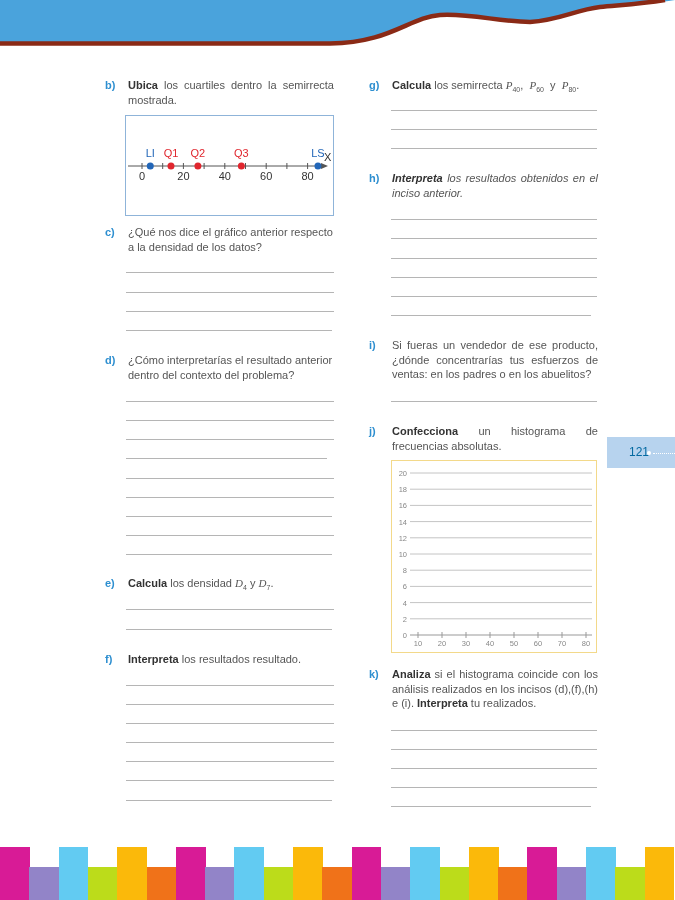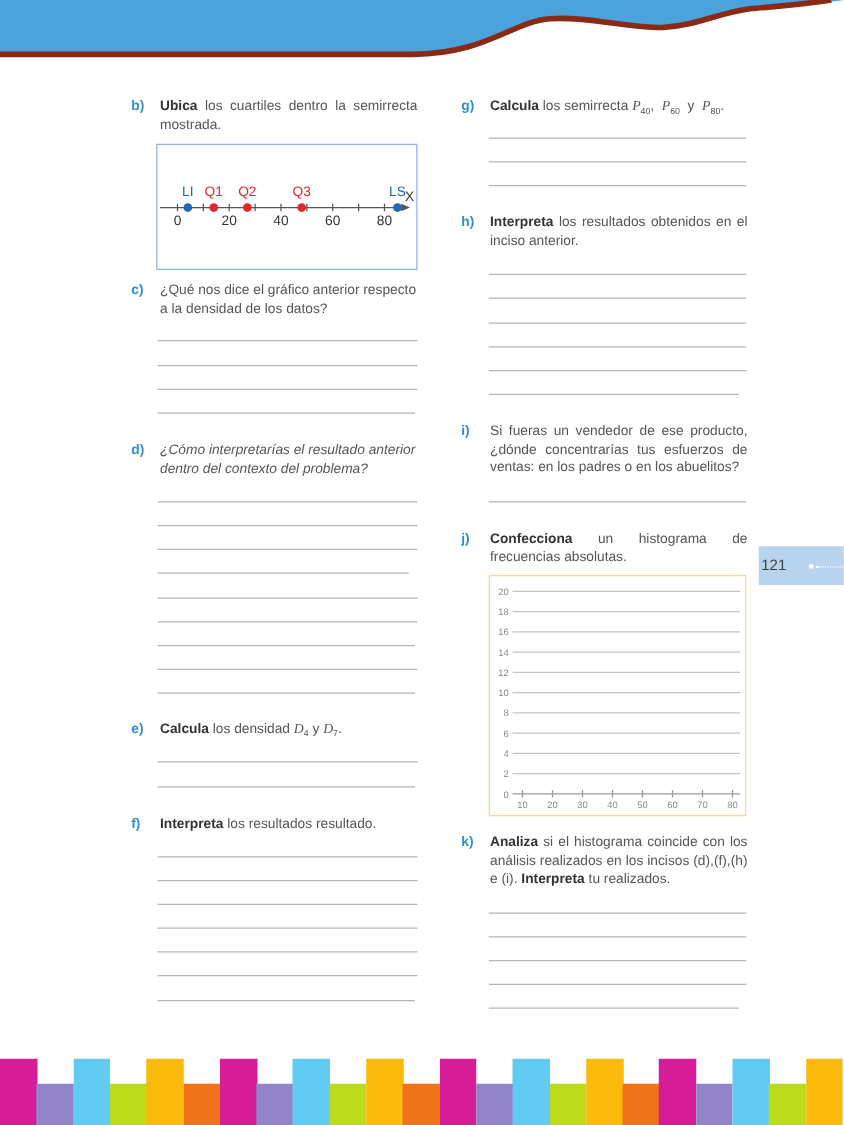--- a/index.html
+++ b/index.html
@@ -8,21 +8,21 @@
   .topwave { position:absolute; left:0; top:0; width:675px; height:50px; }
   .item { position:absolute; font-size:11px; line-height:14.5px; color:#555; }
   .item .lbl { position:absolute; left:0; top:0; color:#2e8fd0; font-weight:bold; font-size:11px; }
   .item .txt { position:absolute; left:23px; top:0; text-align:justify; }
   .item .txt b { color:#333; font-weight:bold; }
   .item .txt i { font-family:"Liberation Serif", serif; }
   .item sub { font-size:7px; }
   .line { position:absolute; height:1px; background:#b5b5b5; }
   .numbox { position:absolute; left:125px; top:115px; width:209px; height:101px; border:1.5px solid #8fb4d9; box-sizing:border-box; }
   .pagetab { position:absolute; left:607px; top:437px; width:68px; height:31px; background:#b7d3ee; }
-  .pagetab span { position:absolute; left:2px; top:8px; font-size:12px; color:#404040; }
+  .pagetab span { position:absolute; left:22px; top:8px; font-size:12px; color:#0369a1; }
   .pagetab .dot { position:absolute; left:40px; top:14px; width:4px; height:4px; border-radius:50%; background:#fff; }
   .pagetab .dots { position:absolute; left:46px; top:15.5px; width:22px; border-top:1px dotted #fff; }
   .histbox { position:absolute; left:391px; top:460px; width:206px; height:193px; border:1.5px solid #f3d98a; box-sizing:border-box; }
   .bar { position:absolute; }
 </style>
 </head>
 <body>
 
 <svg class="topwave" viewBox="0 0 675 50" preserveAspectRatio="none">
   <path d="M0,0 L675,0 L675,0 C640,5 620,5 600,7 C575,10 560,20 530,22 C500,22 470,13 440,15 C410,17 390,43 330,44 L0,44 Z" fill="#4aa3dc"></path>
@@ -72,21 +72,21 @@
   <span class="lbl">c)</span>
   <div class="txt" style="width:210px; text-align:left;">¿Qué nos dice el gráfico anterior respecto a la densidad de los datos?</div>
 </div>
 <div class="line" style="left:126px; top:272px; width:208px;"></div>
 <div class="line" style="left:126px; top:292px; width:208px;"></div>
 <div class="line" style="left:126px; top:311px; width:208px;"></div>
 <div class="line" style="left:126px; top:330px; width:206px;"></div>
 
 <div class="item" style="left:105px; top:353px; width:229px;">
   <span class="lbl">d)</span>
-  <div class="txt" style="width:210px; text-align:left;font-style:italic;">¿Cómo interpretarías el resultado anterior dentro del contexto del problema?</div>
+  <div class="txt" style="width:210px; text-align:left;">¿Cómo interpretarías el resultado anterior dentro del contexto del problema?</div>
 </div>
 <div class="line" style="left:126px; top:401px; width:208px;"></div>
 <div class="line" style="left:126px; top:420px; width:208px;"></div>
 <div class="line" style="left:126px; top:439px; width:208px;"></div>
 <div class="line" style="left:126px; top:458px; width:201px;"></div>
 <div class="line" style="left:126px; top:478px; width:208px;"></div>
 <div class="line" style="left:126px; top:497px; width:208px;"></div>
 <div class="line" style="left:126px; top:516px; width:206px;"></div>
 <div class="line" style="left:126px; top:535px; width:208px;"></div>
 <div class="line" style="left:126px; top:554px; width:206px;"></div>
@@ -119,21 +119,21 @@
   <div class="txt" style="width:210px; text-align:left;">
     <b>Calcula</b><span> los semirrecta </span><i>P</i><sub>40</sub><span style="white-space:pre;">,  </span><i>P</i><sub>60</sub><span style="white-space:pre;">  y  </span><i>P</i><sub>80</sub><span>.</span>
   </div>
 </div>
 <div class="line" style="left:391px; top:110px; width:206px;"></div>
 <div class="line" style="left:391px; top:129px; width:206px;"></div>
 <div class="line" style="left:391px; top:148px; width:206px;"></div>
 
 <div class="item" style="left:369px; top:171px; width:229px;">
   <span class="lbl">h)</span>
-  <div class="txt" style="width:206px;">
+  <div class="txt" style="width:206px;font-style:italic;">
     <b>Interpreta</b><span> los resultados obtenidos en el inciso anterior.</span>
   </div>
 </div>
 <div class="line" style="left:391px; top:219px; width:206px;"></div>
 <div class="line" style="left:391px; top:238px; width:206px;"></div>
 <div class="line" style="left:391px; top:258px; width:206px;"></div>
 <div class="line" style="left:391px; top:277px; width:206px;"></div>
 <div class="line" style="left:391px; top:296px; width:206px;"></div>
 <div class="line" style="left:391px; top:315px; width:200px;"></div>
 

